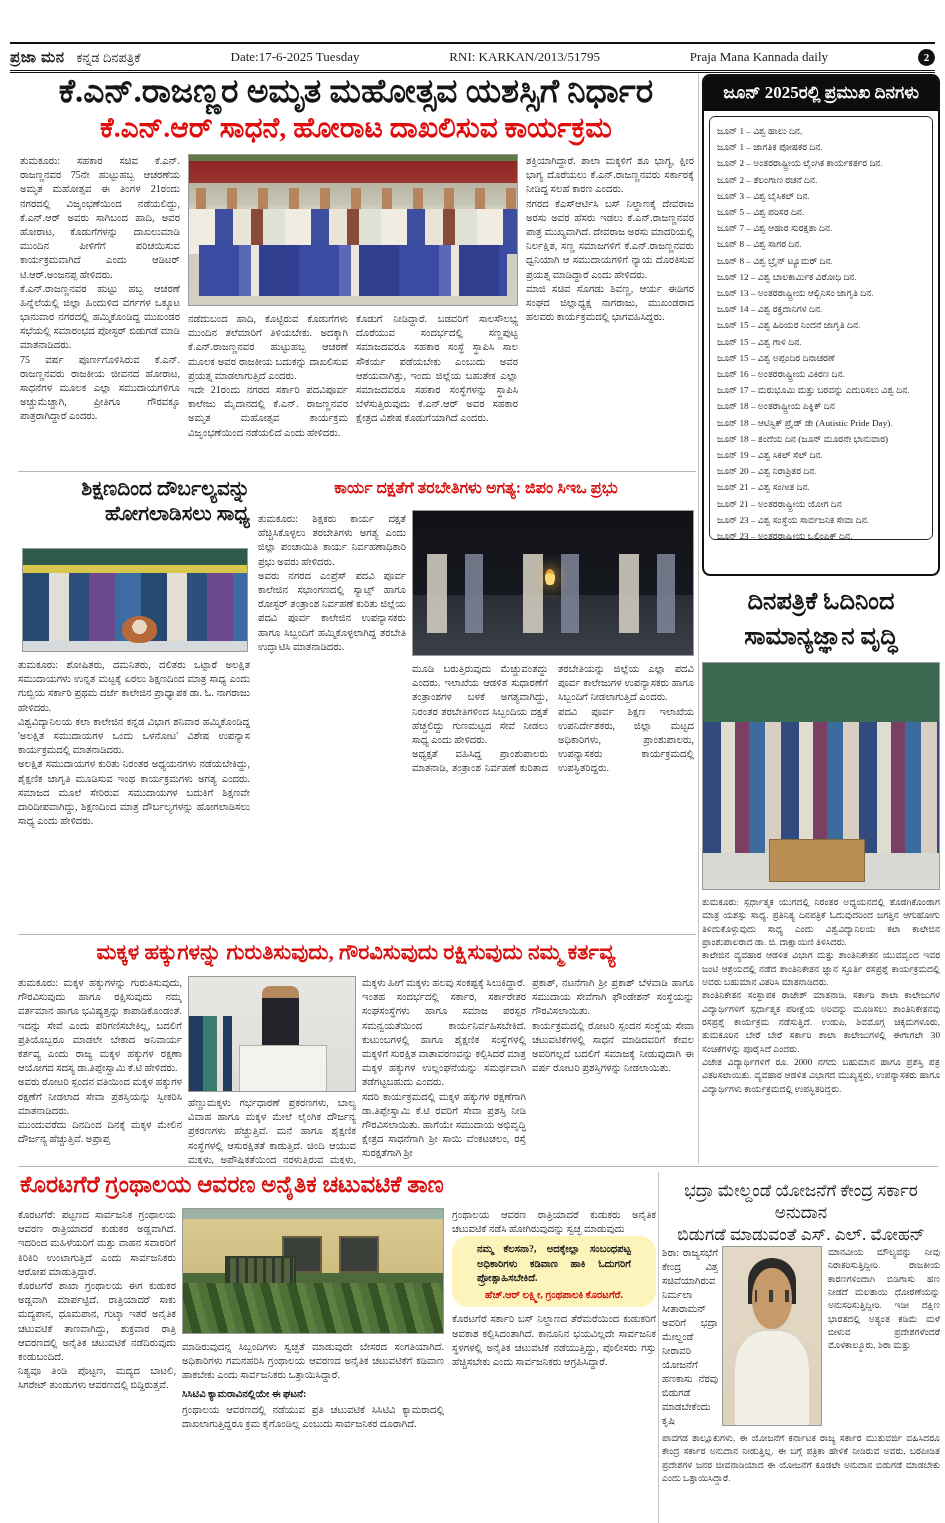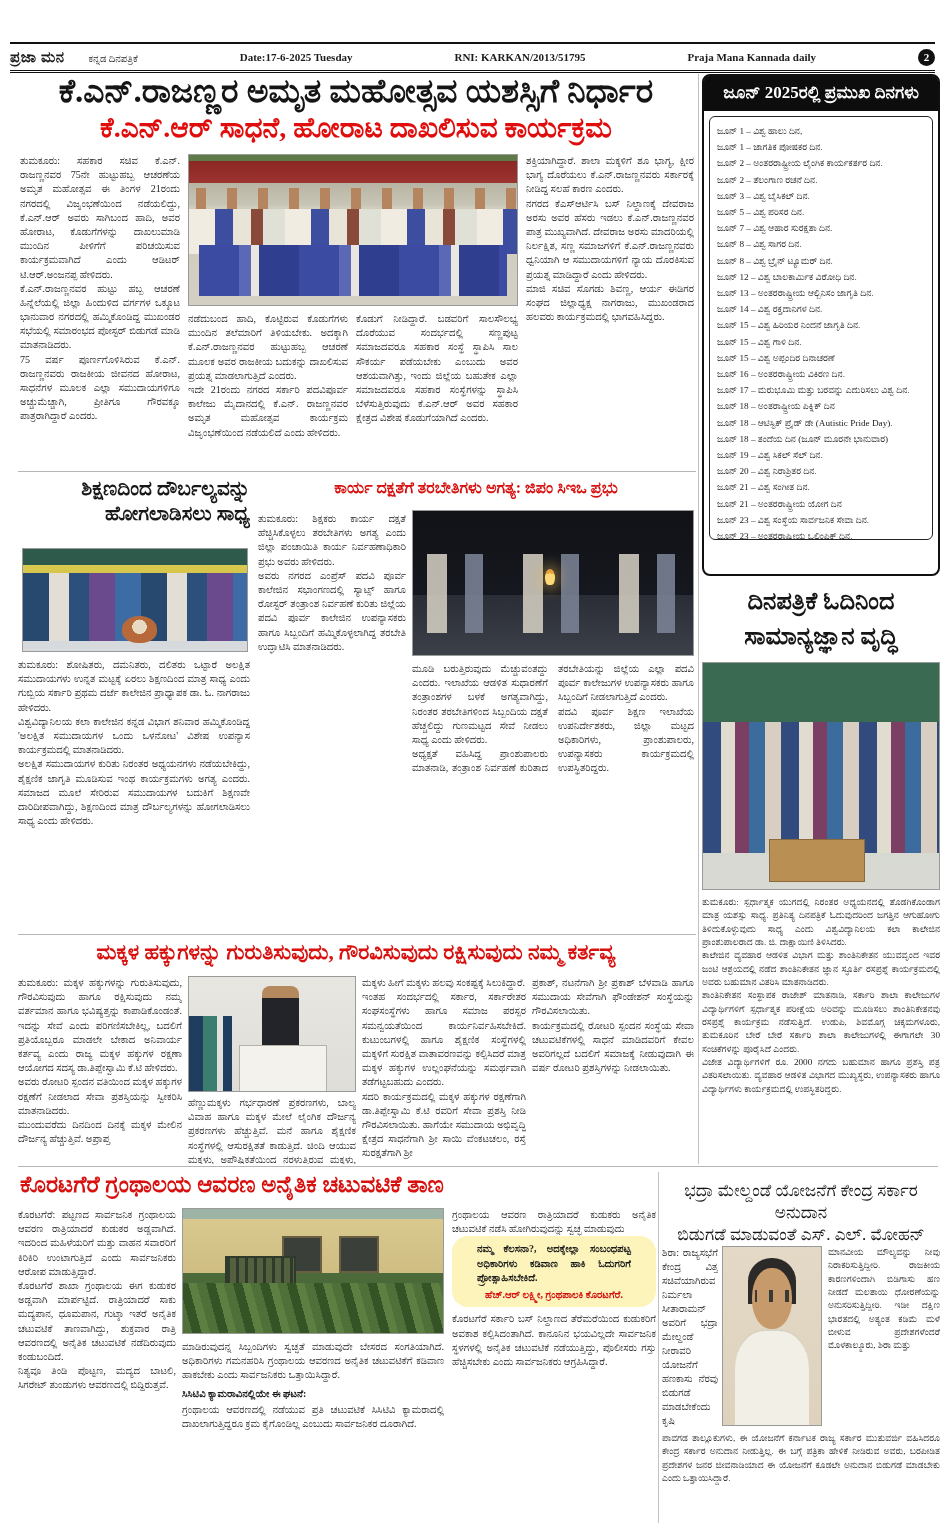--- a/index.html
+++ b/index.html
@@ -12,22 +12,22 @@
   .pre { white-space:pre-line; }
   .just { text-align:justify; }
   
   .masthead {
     position:absolute; left:10px; right:10px; top:42px; height:26px;
     border-top:2px solid #111; border-bottom:3px double #111;
     display:flex; align-items:center; justify-content:space-between;
     font-family:"Liberation Serif","DejaVu Serif",serif;
   }
   .logo-kn { font-weight:bold; font-size:15px; letter-spacing:.5px; }
-  .logo-sub { font-size:10px; margin-left:20px; }
-  .mast-item { font-size:11px; font-weight:bold; }
+  .logo-sub { font-size:13px; margin-left:8px; }
+  .mast-item { font-size:13px; font-weight:normal; }
   .page-badge {
     width:17px; height:17px; border-radius:50%; background:#111; color:#fff;
     font-size:11px; font-weight:bold; display:flex; align-items:center; justify-content:center;
   }
   
   .h-main { font-size:33px; font-weight:bold; color:#151515; text-align:center; line-height:1.05; }
   .h-sub  { font-size:28px; font-weight:bold; color:#e10d0d; text-align:center; line-height:1.05; }
   .h-sec-black { font-size:20px; font-weight:bold; color:#181818; text-align:right; line-height:1.25; }
   .h-sec-red   { font-size:16px; font-weight:bold; color:#d8100e; text-align:center; line-height:1.2; }
   .h-red-lg    { font-size:23px; font-weight:bold; color:#d8100e; text-align:left; }

